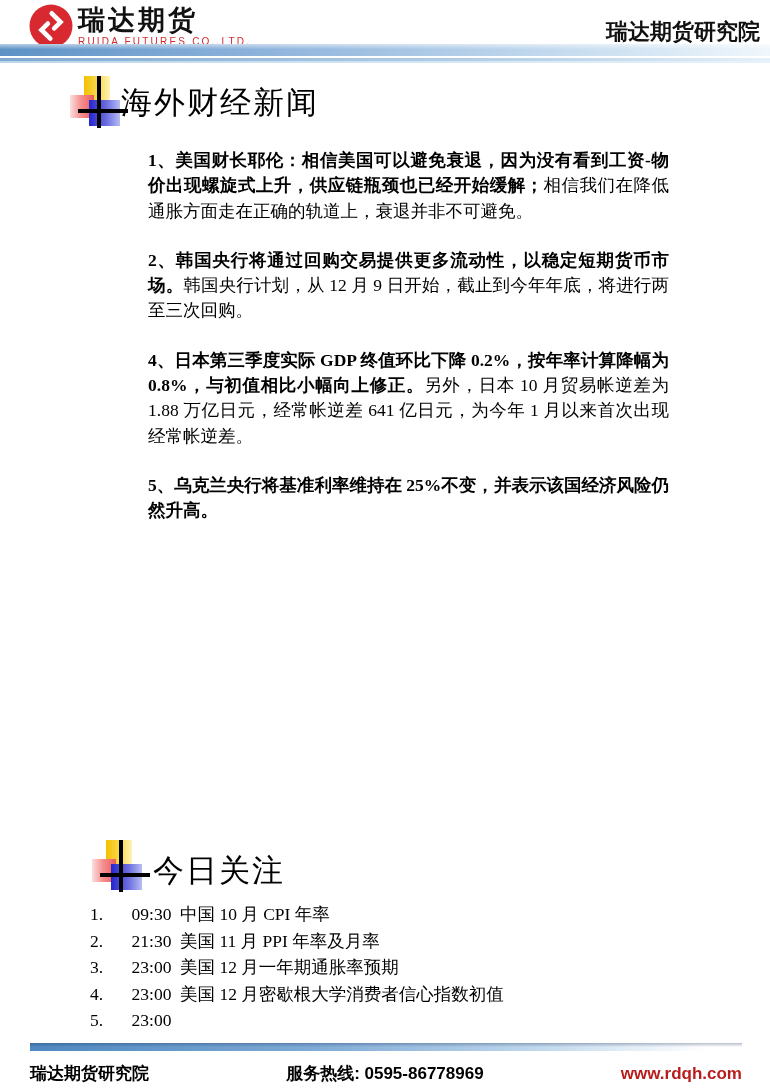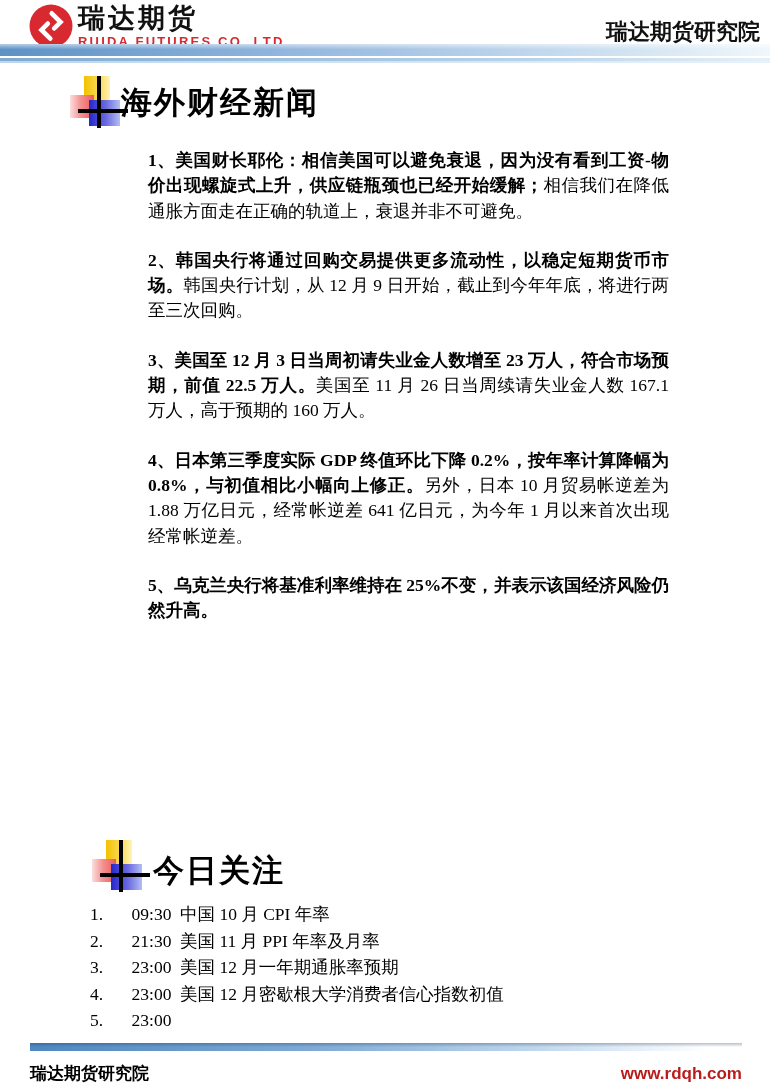--- a/index.html
+++ b/index.html
@@ -27,22 +27,22 @@
   .logo-cn {
     font-family: "Liberation Sans", sans-serif;
     font-weight: bold;
     font-size: 27px;
     line-height: 28px;
     letter-spacing: 3px;
     color: #111;
   }
   .logo-en {
     font-family: "Liberation Sans", sans-serif;
-    font-size: 13px;
-    font-weight: bold;
+    font-size: 10px;
+    font-weight: normal;
     letter-spacing: 2.2px;
     color: #d7292f;
     margin-top: 2px;
   }
   .institute {
     position: absolute;
     right: 10px;
     top: 17px;
     font-family: "Liberation Sans", sans-serif;
     font-weight: 600;
@@ -78,21 +78,21 @@
     background: linear-gradient(270deg, #ec5a5a 0%, #f59090 55%, #fbdede 100%); }
   .sq-blue { position: absolute; left: 19px; top: 24px; width: 31px; height: 26px;
     background: linear-gradient(90deg, #2525cd 0%, #6a6ae0 55%, #b4bef4 100%); }
   .cross-v { position: absolute; left: 27px; top: 0; width: 4px; height: 52px; background: #000; }
   .cross-h { position: absolute; left: 8px; top: 33px; width: 50px; height: 4px; background: #000; }
 
   
   .sec-title {
     position: absolute;
     font-family: "Liberation Serif", serif;
-    font-weight: bold;
+    font-weight: normal;
     font-size: 31px;
     letter-spacing: 2px;
     color: #000;
     white-space: nowrap;
   }
   #news-title  { left: 121px; top: 82px; }
   #today-title { left: 153px; top: 850px; }
   #news-icon  { left: 70px; top: 76px; }
   #today-icon { left: 92px; top: 840px; }
 
@@ -173,21 +173,20 @@
     <div class="sq-pink"></div>
     <div class="sq-blue"></div>
     <div class="cross-v"></div>
     <div class="cross-h"></div>
   </div>
   <div class="sec-title" id="news-title">海外财经新闻</div>
 
   <div class="news-body">
     <p><span class="news-bold">1、美国财长耶伦：相信美国可以避免衰退，因为没有看到工资-物价出现螺旋式上升，供应链瓶颈也已经开始缓解；</span><span class="news-regular">相信我们在降低通胀方面走在正确的轨道上，衰退并非不可避免。</span></p>
     <p><span class="news-bold">2、韩国央行将通过回购交易提供更多流动性，以稳定短期货币市场。</span><span class="news-regular">韩国央行计划，从 12 月 9 日开始，截止到今年年底，将进行两至三次回购。</span></p>
-    <p><span class="news-bold">3、美国至 12 月 3 日当周初请失业金人数增至 23 万人，符合市场预期，前值 22.5 万人。</span><span class="news-regular">美国至 11 月 26 日当周续请失业金人数 167.1 万人，高于预期的 160 万人。</span></p>
     <p><span class="news-bold">4、日本第三季度实际 GDP 终值环比下降 0.2%，按年率计算降幅为 0.8%，与初值相比小幅向上修正。</span><span class="news-regular">另外，日本 10 月贸易帐逆差为 1.88 万亿日元，经常帐逆差 641 亿日元，为今年 1 月以来首次出现经常帐逆差。</span></p>
     <p><span class="news-bold">5、乌克兰央行将基准利率维持在 25%不变，并表示该国经济风险仍然升高。</span><span class="news-regular"></span></p>
   </div>
 
   <div class="sec-icon" id="today-icon">
     <div class="sq-yellow"></div>
     <div class="sq-pink"></div>
     <div class="sq-blue"></div>
     <div class="cross-v"></div>
     <div class="cross-h"></div>
@@ -217,16 +216,17 @@
     </div>
     <div class="today-row">
       <span class="today-num">5.</span>
       <span class="today-time">23:00</span>
     </div>
   </div>
 
   <div class="footer-bar"></div>
   <div class="footer-text">
     <span>瑞达期货研究院</span>
+    <span>服务热线: 0595-86778969</span>
     <a href="#" class="footer-right">www.rdqh.com</a>
   </div>
 
 </div>
 
 </body></html>

